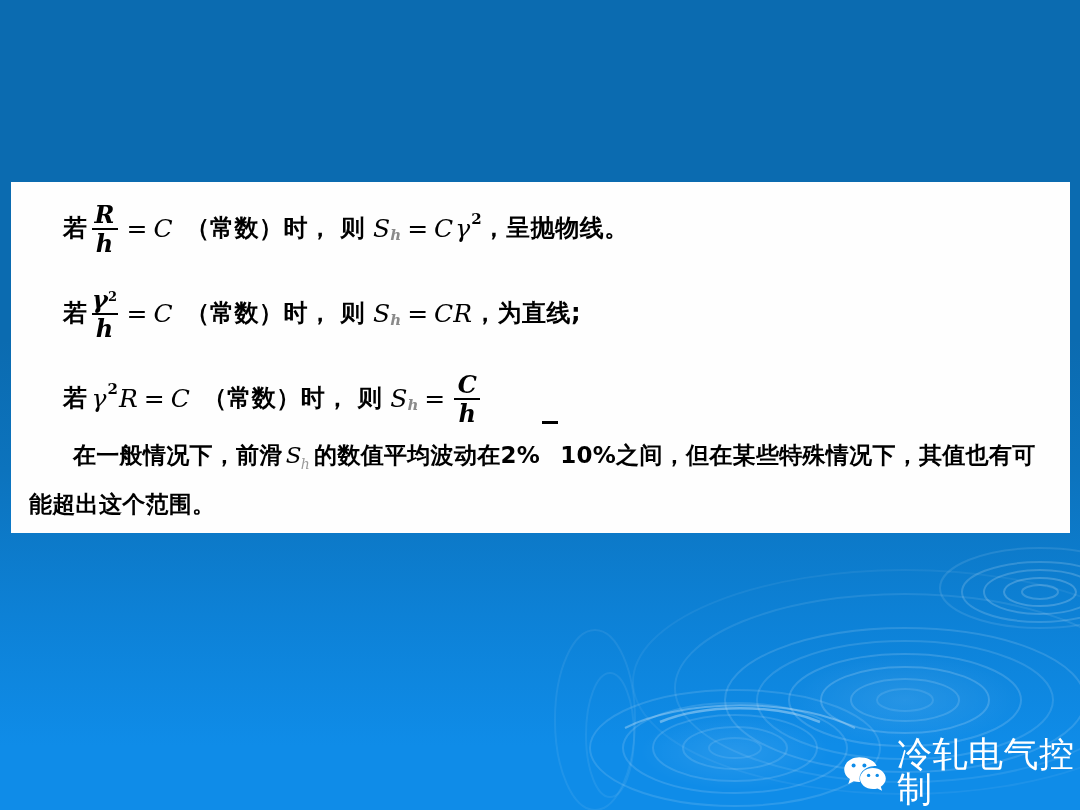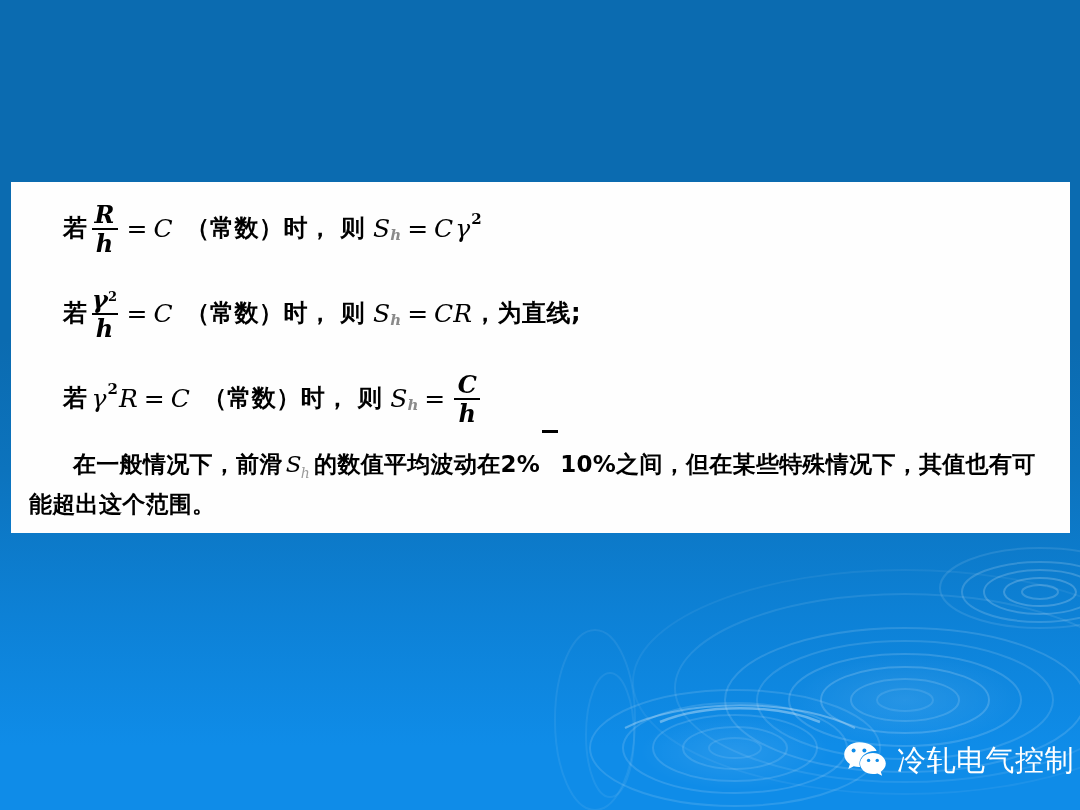--- a/index.html
+++ b/index.html
@@ -133,27 +133,27 @@
     padding-top: 1px;
   }
   .frac .num .sup {
     top: -7px;
     font-size: 13px;
   }
 
   .paragraph {
     position: absolute;
     left: 18px;
-    top: 264px;
+    top: 250px;
     width: 1024px;
     color: #000;
     font-family: "DejaVu Sans", "Liberation Sans", sans-serif;
     font-size: 23px;
     font-weight: 700;
-    line-height: 37px;
+    line-height: 46px;
     letter-spacing: 0.3px;
   }
   .p-indent { padding-left: 44px; }
   .var-s {
     font-family: "DejaVu Serif", "Liberation Serif", serif;
     font-style: italic;
     font-weight: 400;
     padding: 0 3px;
   }
   .var-s .sub { color: #9a9a9a; font-size: 14px; top: 6px; }
@@ -182,22 +182,22 @@
   .watermark {
     position: absolute;
     left: 843px;
     top: 740px;
     display: flex;
     align-items: center;
     gap: 10px;
   }
   .wm-label {
     color: #ffffff;
-    font-family: Liberation Serif, serif;
-    font-size: 29px;
+    font-family: Liberation Mono, monospace;
+    font-size: 35px;
     font-weight: 400;
     letter-spacing: 0.5px;
     line-height: 1;
   }
 </style>
 </head>
 <body>
 
 <div id="slide">
 
@@ -255,20 +255,21 @@
         <span class="op">=</span>
         <span class="mi">C</span>
         <span class="cn" style="padding-left:12px">（常数）时，</span>
         <span class="cn" style="padding-left:8px">则</span>
         <span class="mi" style="padding-left:8px">S</span>
           <span class="sub">h</span>
         <span class="op">=</span>
         <span class="mi">C</span>
         <span class="mi">γ</span>
           <span class="sup">2</span>
+        <span class="cn">，呈抛物线。</span>
       </div>
 
       <div class="formula-line">
         <span class="cn">若</span>
         <span class="frac">
           <span class="num"><span>γ</span><span class="sup">2</span></span>
           <span class="bar"></span>
           <span class="den">h</span>
         </span>
         <span class="op">=</span>

